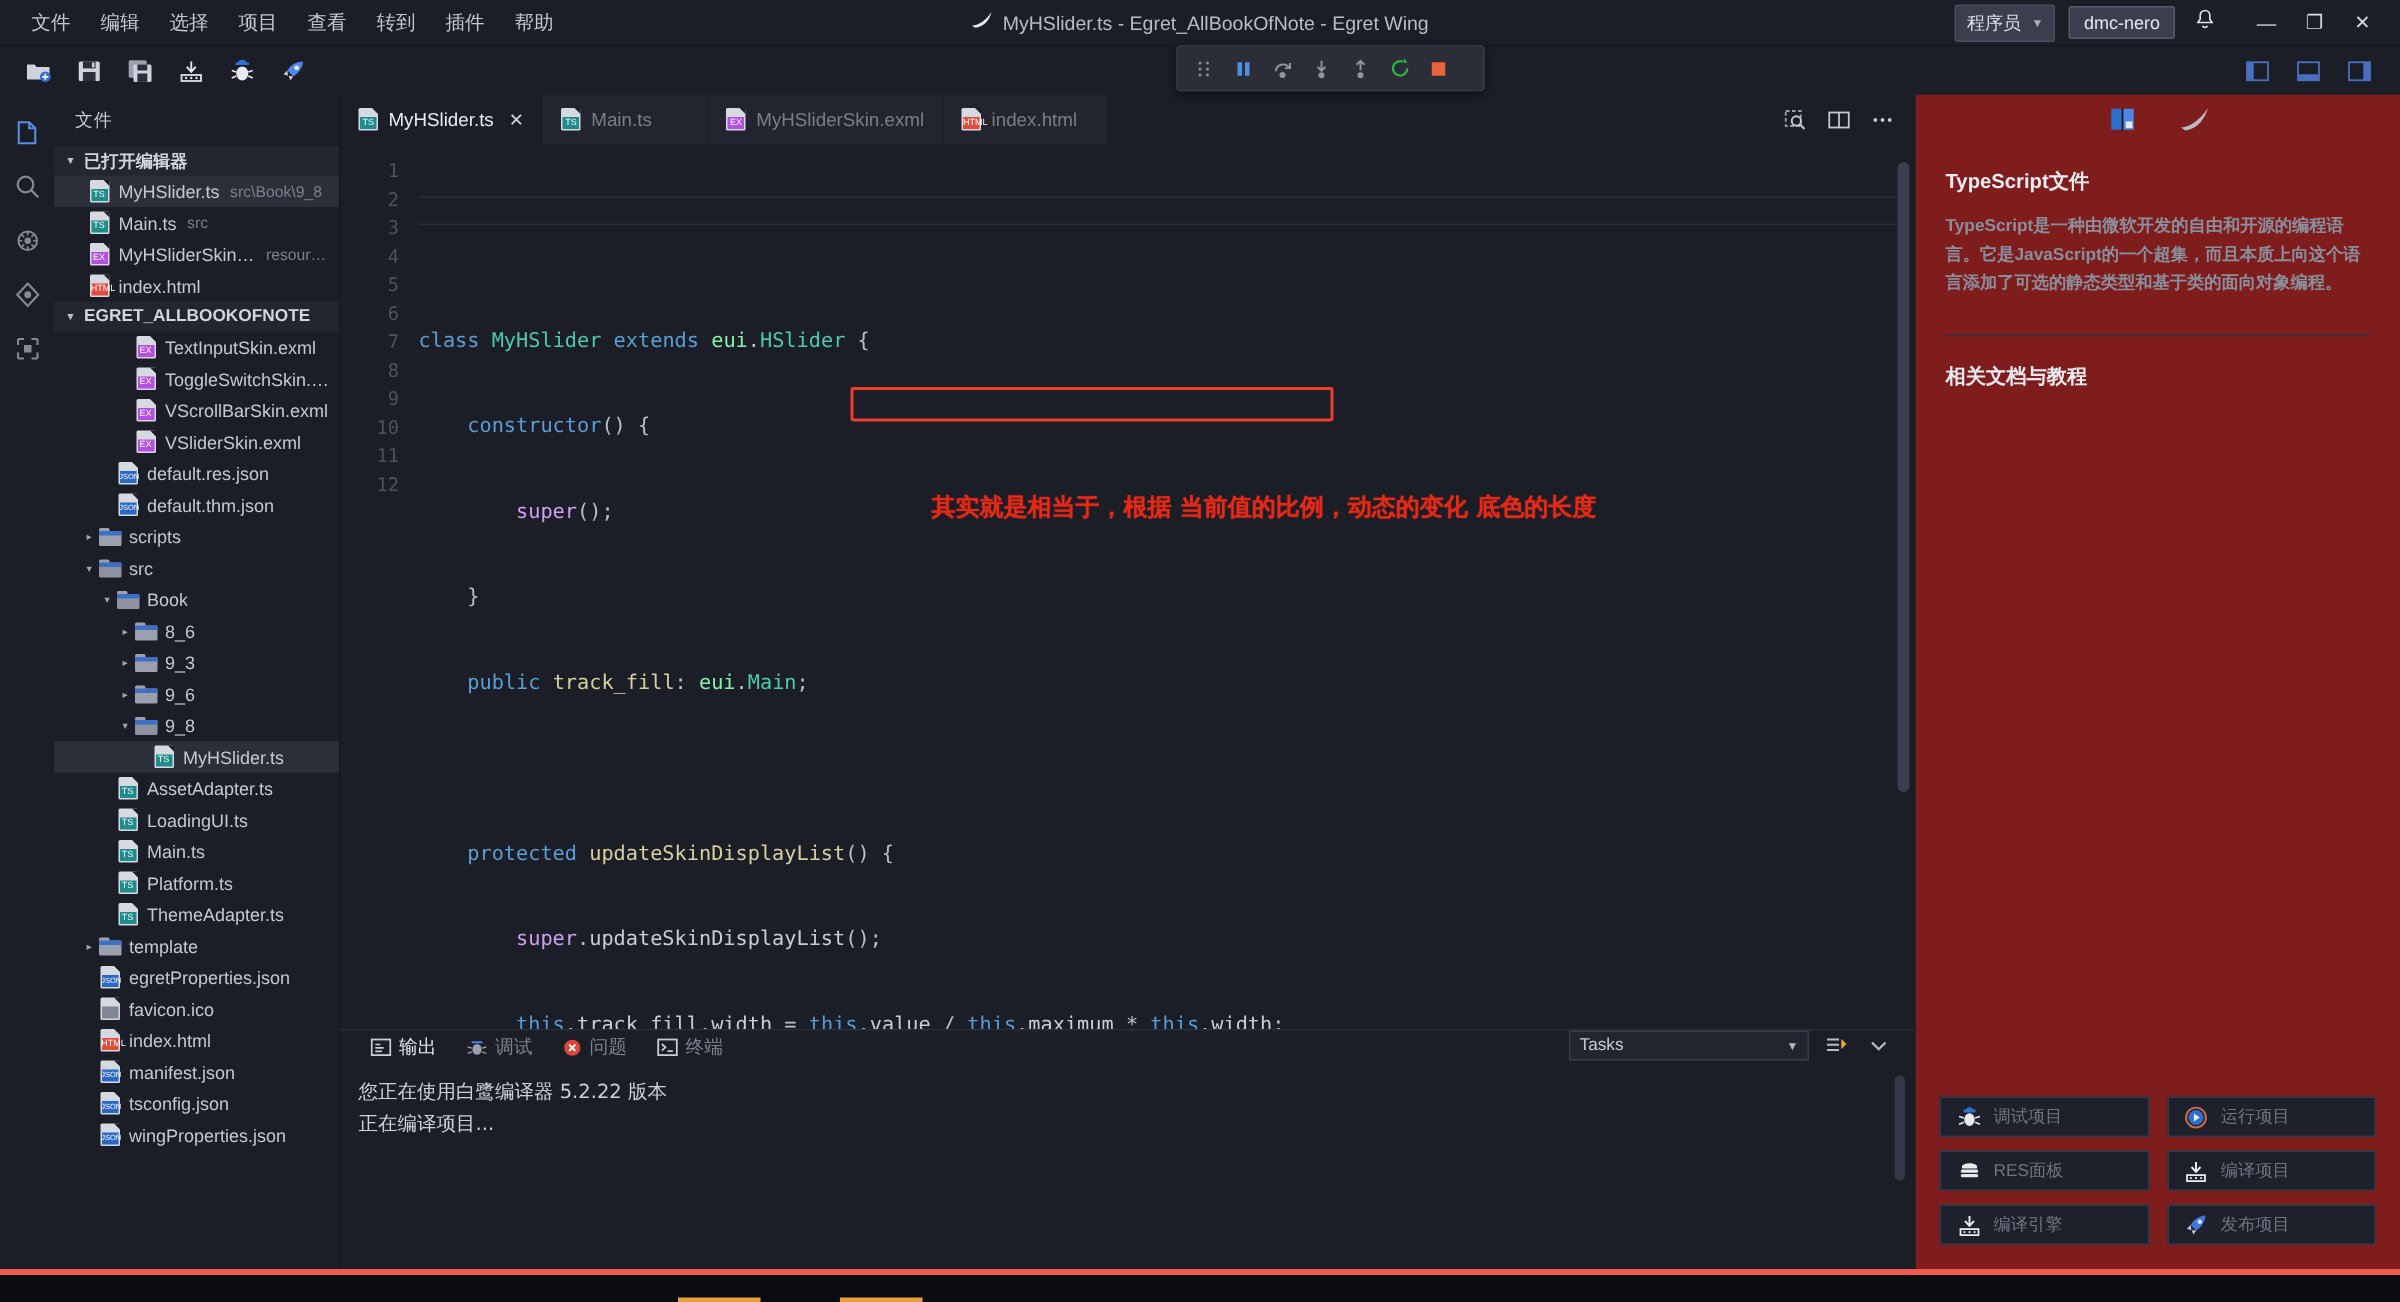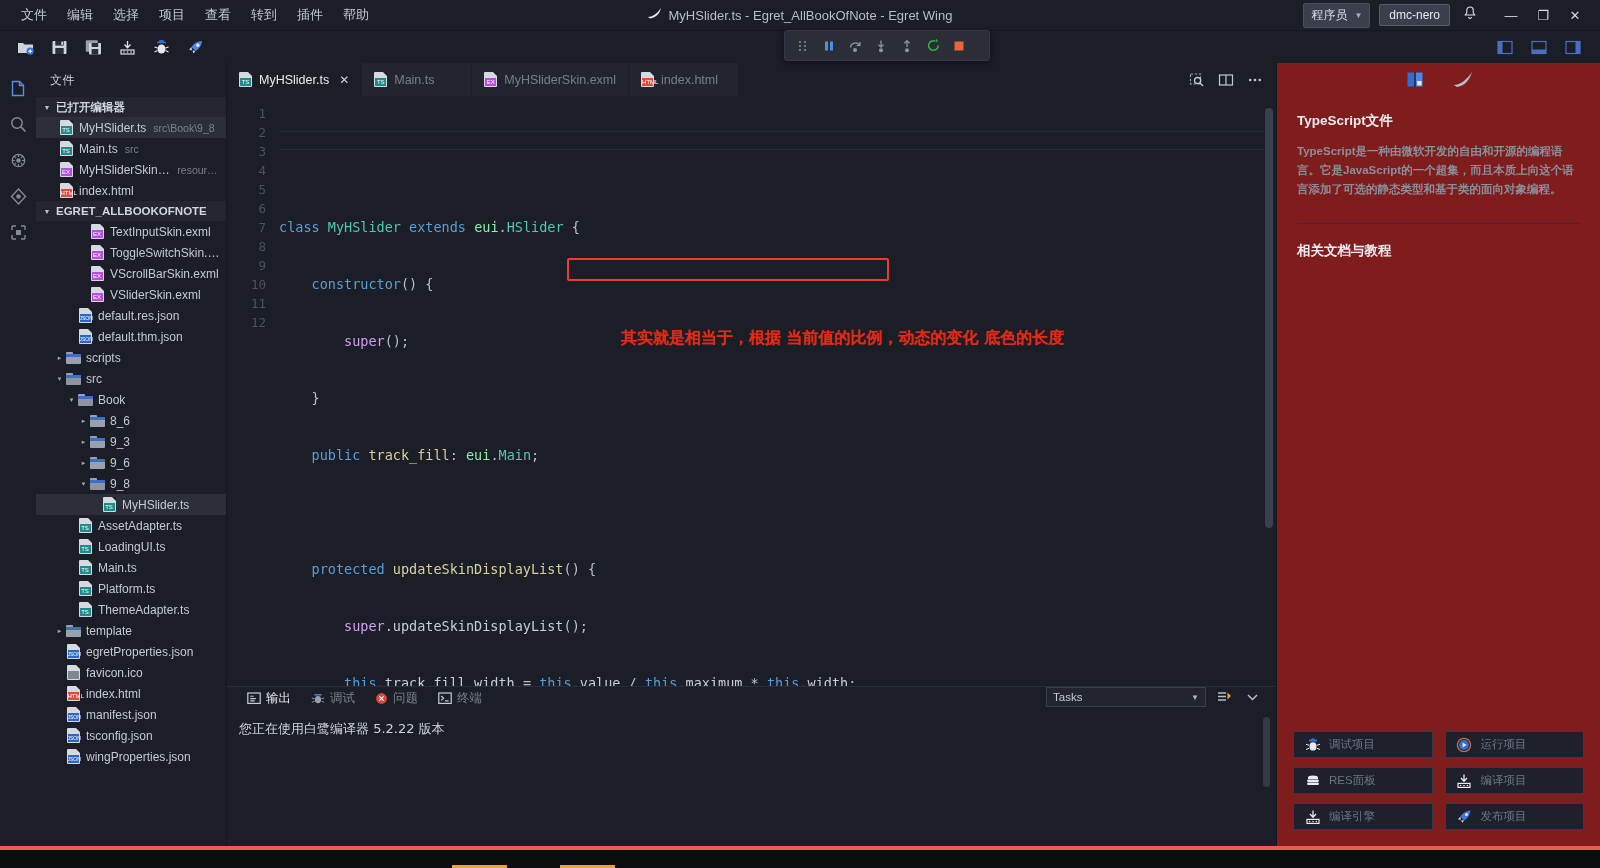--- a/index.html
+++ b/index.html
@@ -842,20 +842,21 @@
             </div>
             <div class="ph-btn">
               <svg width="15" height="14" viewBox="0 0 15 14">
                   <path d="M3 5 L7.5 9.5 L12 5" fill="none" stroke="#b9bdc8" stroke-width="1.5"></path>
                 </svg>
             </div>
           </div>
         </div>
         <div class="panel-body">
           <div class="out-line">您正在使用白鹭编译器 5.2.22 版本</div>
+          <div class="out-line">正在编译项目...</div>
         </div>
         <div class="panel-scroll">
           <div class="thumb"></div>
         </div>
       </div>
     </div>
 
     <div class="rightbar">
       <div class="rb-tabs">
         <div class="rb-tab">

